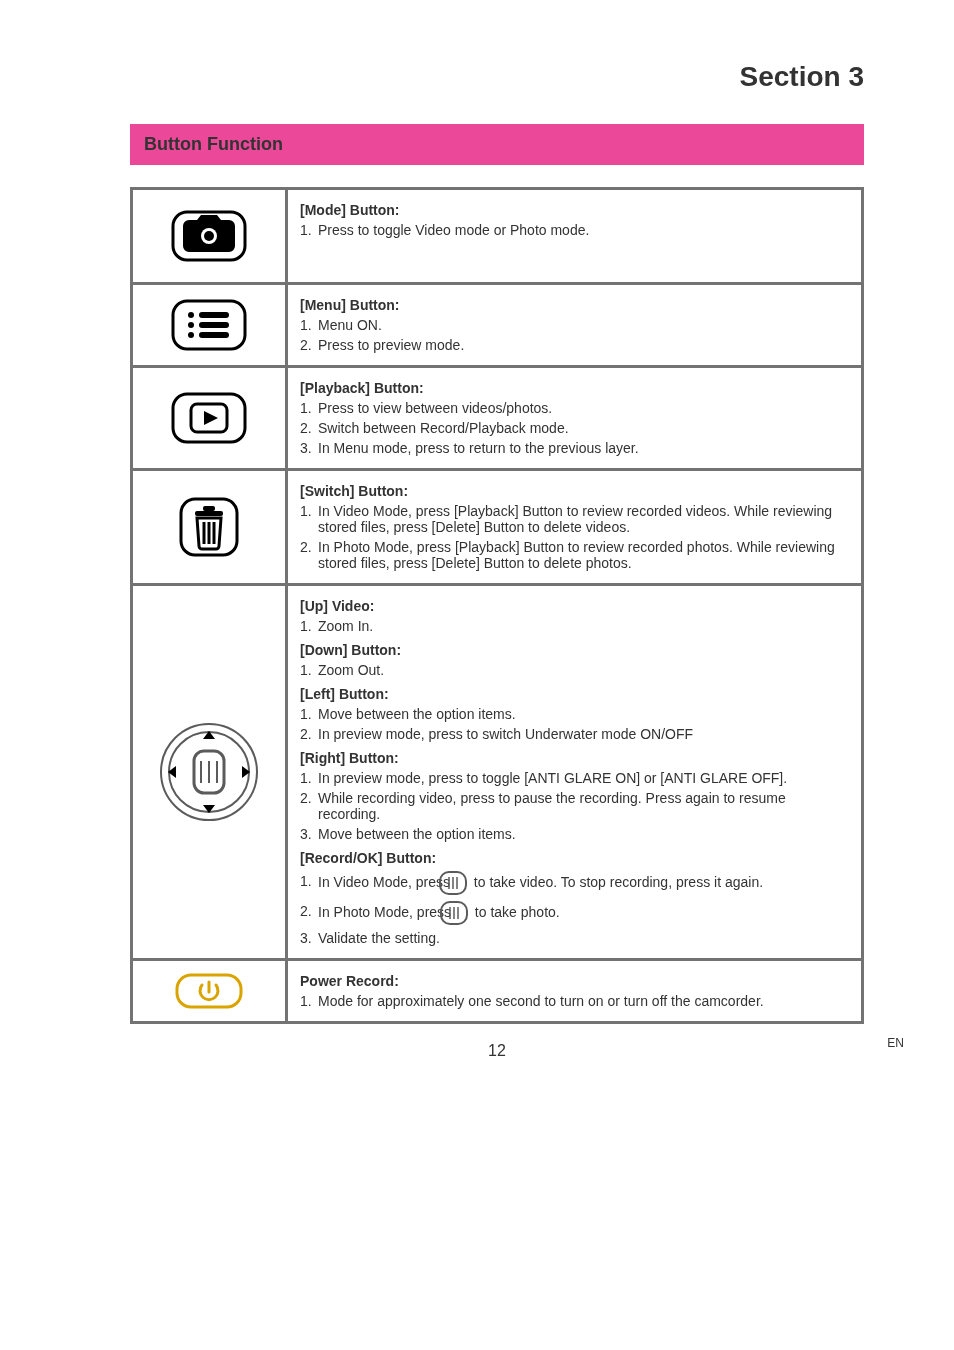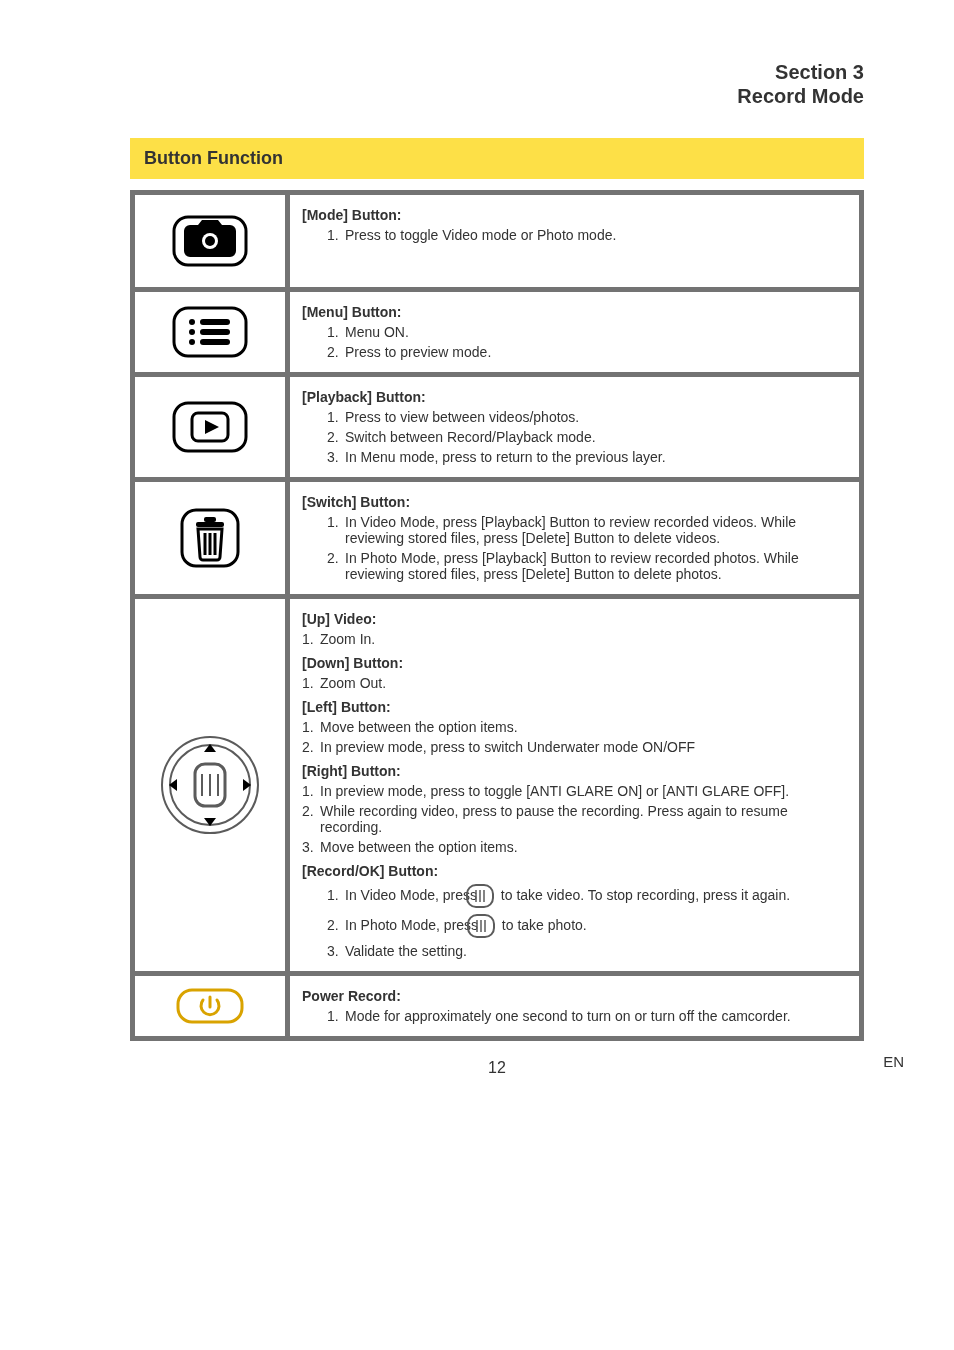--- a/index.html
+++ b/index.html
@@ -10,38 +10,38 @@
     color: #333;
     width: 954px;
     margin: 0 auto;
     padding: 60px 90px 30px 130px;
   }
   .header-block {
     text-align: right;
     margin-bottom: 30px;
   }
   .header-block h1 {
-    font-size: 20px;
+    font-size: 28px;
     font-weight: bold;
     line-height: 1.2;
   }
   .section-bar {
-    background: #fde047;
+    background: #ec4899;
     padding: 10px 14px;
     font-size: 18px;
     font-weight: bold;
-    margin-bottom: 11px;
+    margin-bottom: 22px;
   }
   table.func {
     width: 100%;
     border-collapse: collapse;
     table-layout: fixed;
   }
   table.func td {
-    border: 5px solid #737373;
+    border: 3px solid #737373;
     padding: 10px 12px;
     vertical-align: middle;
   }
   table.func td.icon-cell {
     width: 155px;
     text-align: center;
     vertical-align: middle;
     padding: 10px 6px;
   }
   .desc p.heading {
@@ -55,49 +55,48 @@
   }
   .desc ol li {
     padding: 2px 0 2px 18px;
     text-indent: -18px;
   }
   .desc ol li .num {
     display: inline-block;
     width: 18px;
     text-indent: 0;
   }
-  .desc ol.last { margin-bottom: 0; margin-left: 25px; }
+  .desc ol.last { margin-bottom: 0; }
   .inline-icon {
     display: inline-block;
     vertical-align: middle;
     margin: 0 2px;
   }
   .footer {
     margin-top: 18px;
     position: relative;
     height: 24px;
   }
   .footer .page {
     text-align: center;
     font-size: 16px;
   }
   .footer .lang {
     position: absolute;
     right: -40px;
     top: -6px;
-    font-size: 15px;
+    font-size: 12px;
   }
   svg { display: block; margin: 0 auto; }
 </style>
 </head>
 <body>
 
 <div class="header-block">
   <h1>Section 3</h1>
-  <h1>Record Mode</h1>
 </div>
 
 <div class="section-bar">Button Function</div>
 
 <table class="func">
 
   <tbody>
       <tr>
     <td class="icon-cell">
       <svg width="80" height="56" viewBox="0 0 80 56">

